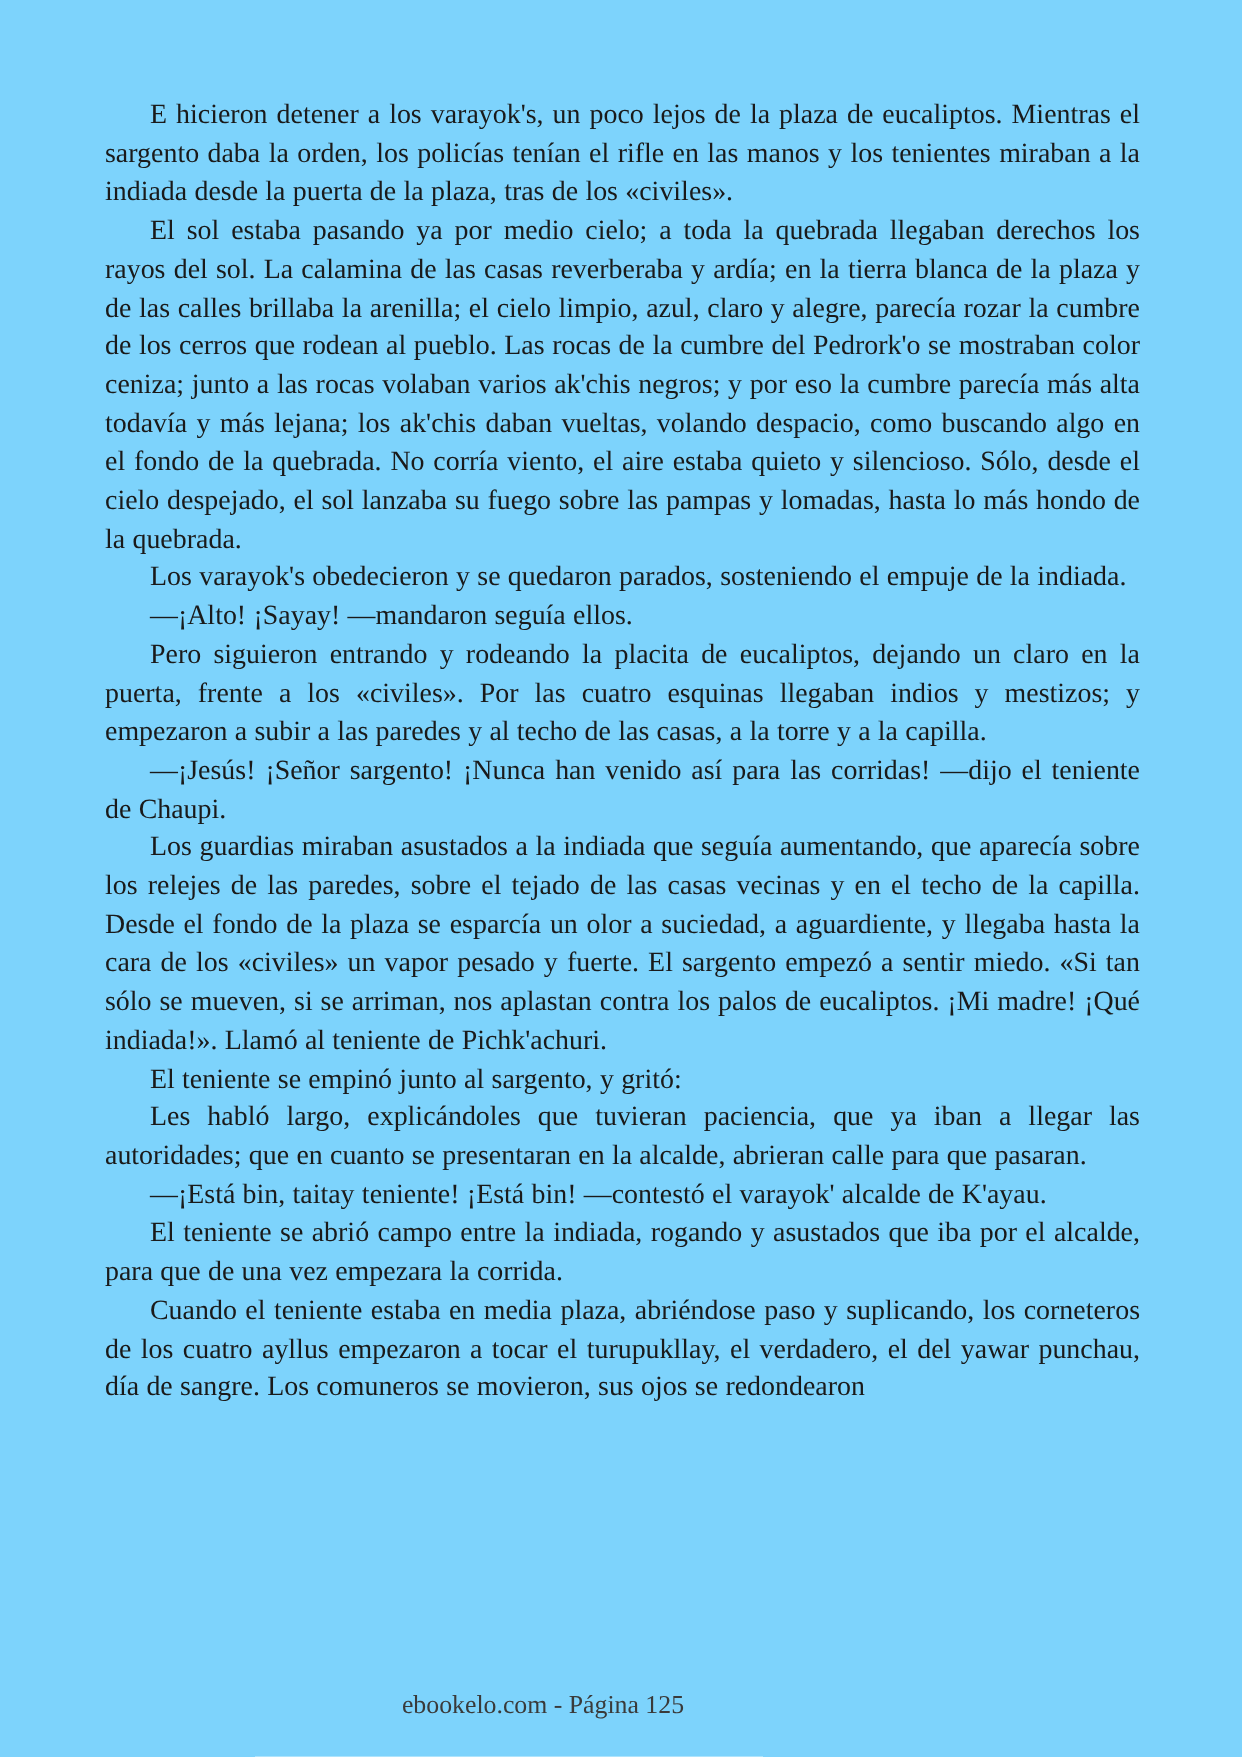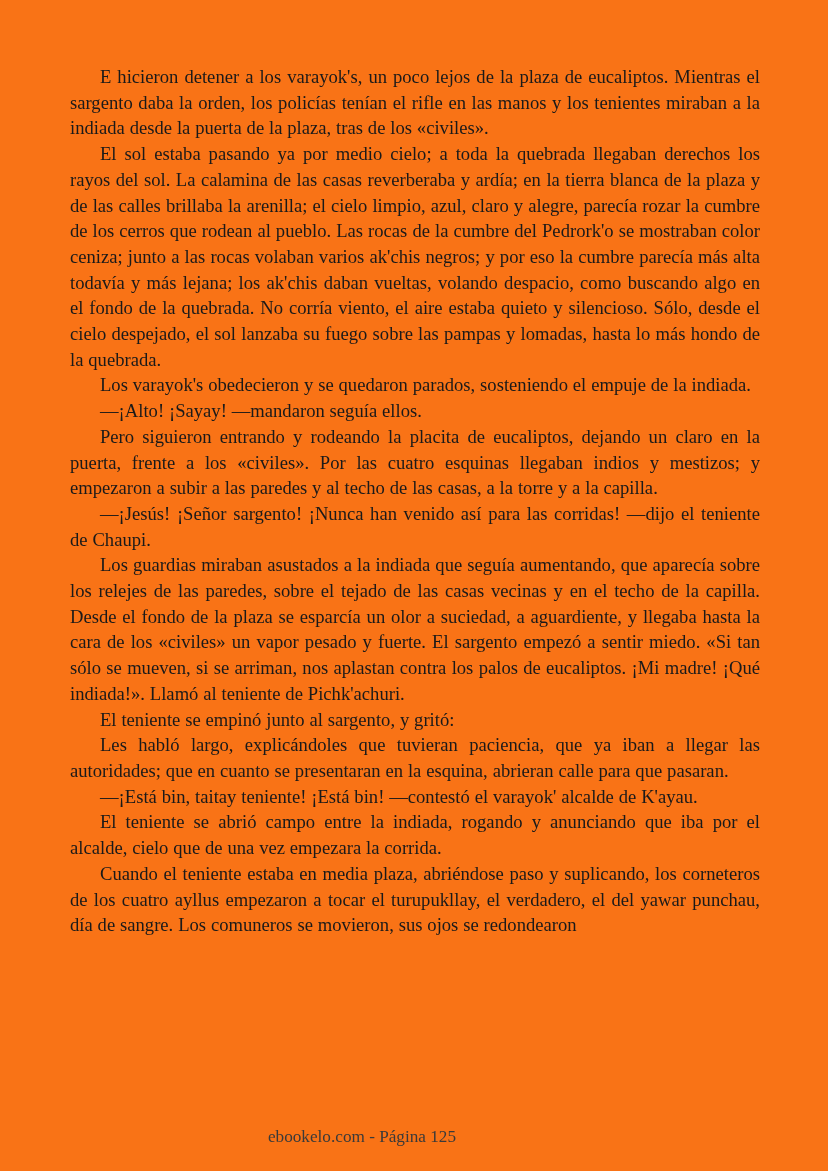--- a/index.html
+++ b/index.html
@@ -13,21 +13,21 @@
     height: 1171px;
     overflow: hidden;
     font-family: "Liberation Serif", "DejaVu Serif", serif;
     color: #1a1a1a;
     -webkit-font-smoothing: antialiased;
   }
   .page {
     position: relative;
     width: 828px;
     height: 1171px;
-    background: #f97316;
+    background: #7dd3fc;
     box-sizing: border-box;
   }
   .text-block {
     position: absolute;
     left: 70px;
     top: 64px;
     width: 690px;
   }
   .para {
     margin: 0;
@@ -59,21 +59,21 @@
 
   <div class="text-block">
     <p class="para">E hicieron detener a los varayok's, un poco lejos de la plaza de eucaliptos. Mientras el sargento daba la orden, los policías tenían el rifle en las manos y los tenientes miraban a la indiada desde la puerta de la plaza, tras de los «civiles».</p>
     <p class="para">El sol estaba pasando ya por medio cielo; a toda la quebrada llegaban derechos los rayos del sol. La calamina de las casas reverberaba y ardía; en la tierra blanca de la plaza y de las calles brillaba la arenilla; el cielo limpio, azul, claro y alegre, parecía rozar la cumbre de los cerros que rodean al pueblo. Las rocas de la cumbre del Pedrork'o se mostraban color ceniza; junto a las rocas volaban varios ak'chis negros; y por eso la cumbre parecía más alta todavía y más lejana; los ak'chis daban vueltas, volando despacio, como buscando algo en el fondo de la quebrada. No corría viento, el aire estaba quieto y silencioso. Sólo, desde el cielo despejado, el sol lanzaba su fuego sobre las pampas y lomadas, hasta lo más hondo de la quebrada.</p>
     <p class="para">Los varayok's obedecieron y se quedaron parados, sosteniendo el empuje de la indiada.</p>
     <p class="para">—¡Alto! ¡Sayay! —mandaron seguía ellos.</p>
     <p class="para">Pero siguieron entrando y rodeando la placita de eucaliptos, dejando un claro en la puerta, frente a los «civiles». Por las cuatro esquinas llegaban indios y mestizos; y empezaron a subir a las paredes y al techo de las casas, a la torre y a la capilla.</p>
     <p class="para">—¡Jesús! ¡Señor sargento! ¡Nunca han venido así para las corridas! —dijo el teniente de Chaupi.</p>
     <p class="para">Los guardias miraban asustados a la indiada que seguía aumentando, que aparecía sobre los relejes de las paredes, sobre el tejado de las casas vecinas y en el techo de la capilla. Desde el fondo de la plaza se esparcía un olor a suciedad, a aguardiente, y llegaba hasta la cara de los «civiles» un vapor pesado y fuerte. El sargento empezó a sentir miedo. «Si tan sólo se mueven, si se arriman, nos aplastan contra los palos de eucaliptos. ¡Mi madre! ¡Qué indiada!». Llamó al teniente de Pichk'achuri.</p>
     <p class="para">El teniente se empinó junto al sargento, y gritó:</p>
-    <p class="para">Les habló largo, explicándoles que tuvieran paciencia, que ya iban a llegar las autoridades; que en cuanto se presentaran en la esquina, abrieran calle para que pasaran.</p>
+    <p class="para">Les habló largo, explicándoles que tuvieran paciencia, que ya iban a llegar las autoridades; que en cuanto se presentaran en la alcalde, abrieran calle para que pasaran.</p>
     <p class="para">—¡Está bin, taitay teniente! ¡Está bin! —contestó el varayok' alcalde de K'ayau.</p>
-    <p class="para">El teniente se abrió campo entre la indiada, rogando y anunciando que iba por el alcalde, cielo que de una vez empezara la corrida.</p>
+    <p class="para">El teniente se abrió campo entre la indiada, rogando y asustados que iba por el alcalde, para que de una vez empezara la corrida.</p>
     <p class="para">Cuando el teniente estaba en media plaza, abriéndose paso y suplicando, los corneteros de los cuatro ayllus empezaron a tocar el turupukllay, el verdadero, el del yawar punchau, día de sangre. Los comuneros se movieron, sus ojos se redondearon</p>
   </div>
 
   <div class="footer">ebookelo.com - Página 125</div>
 
 </div>
 
 </body></html>

